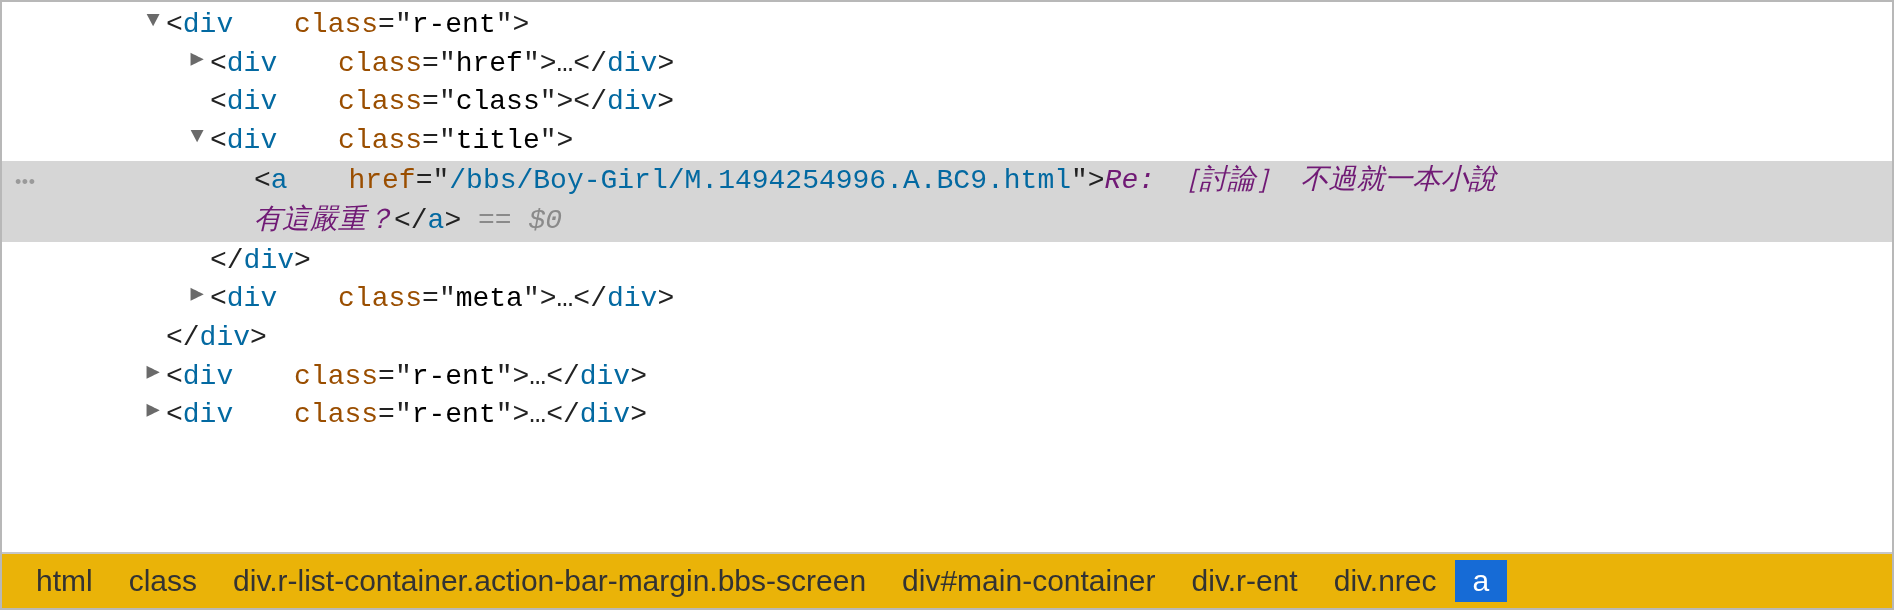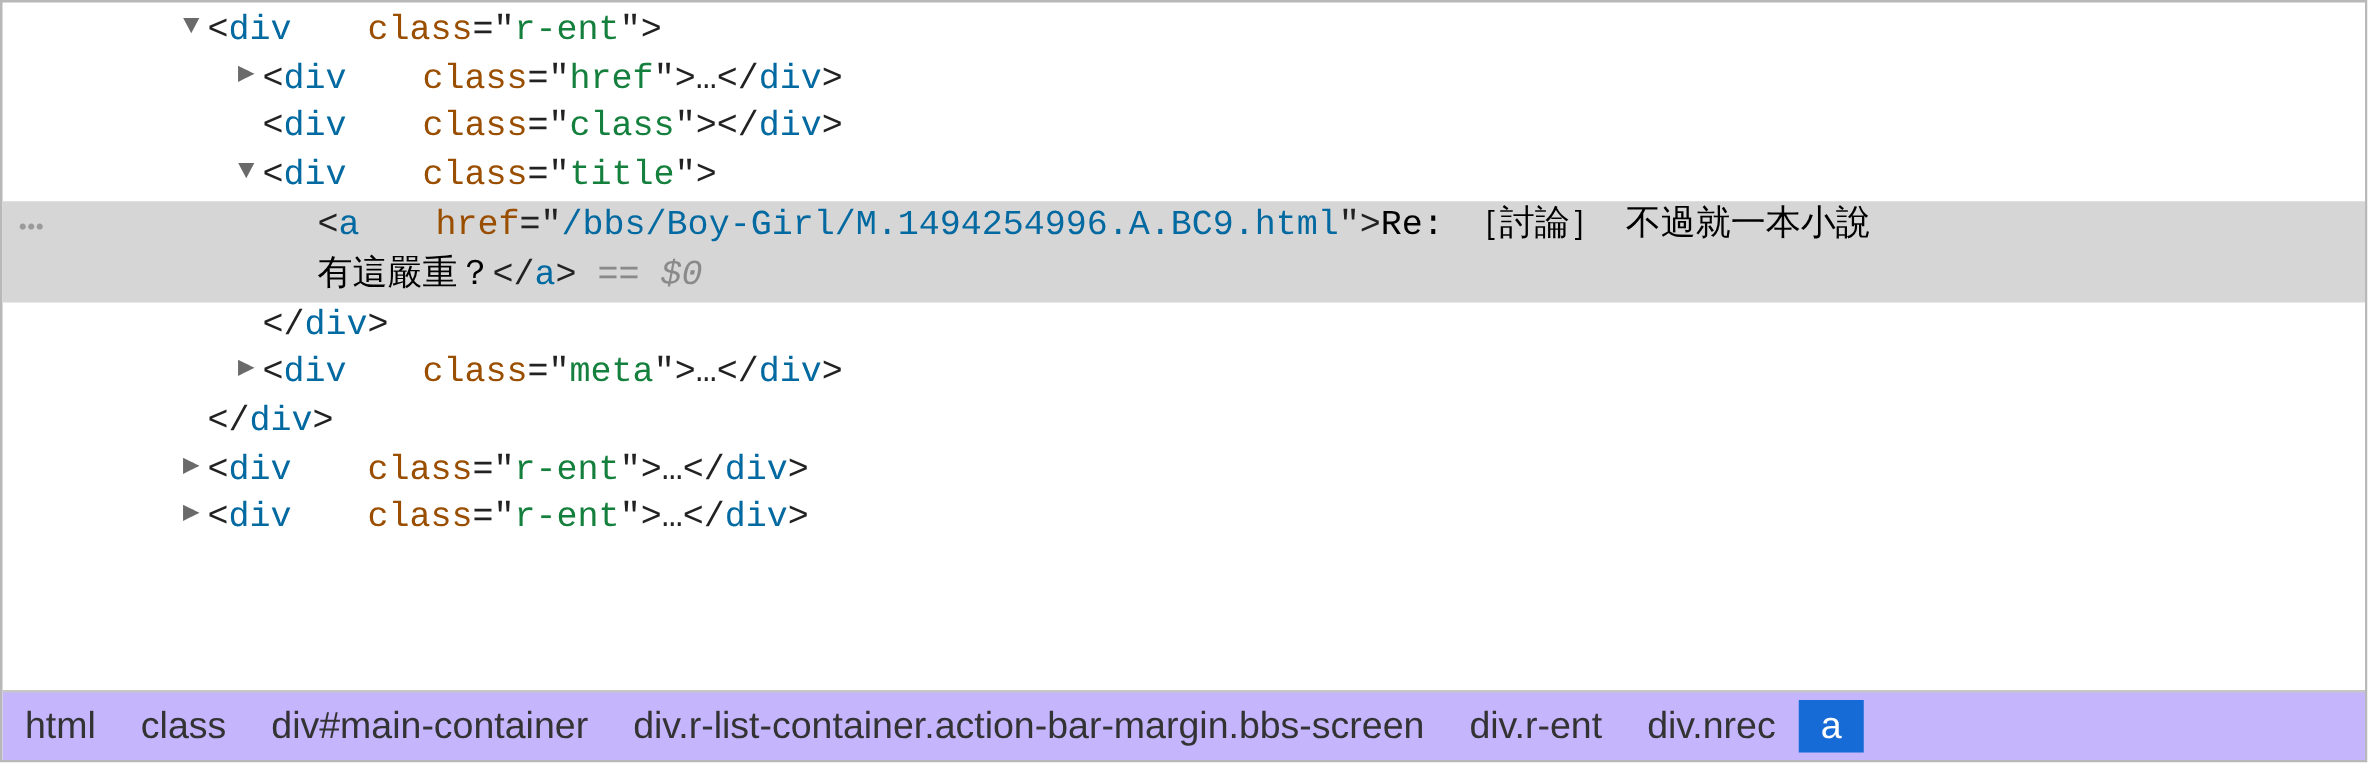--- a/index.html
+++ b/index.html
@@ -63,41 +63,41 @@
   .selected-block .content-wrap {
     flex: 1 1 auto;
     white-space: normal;
     line-height: 1.45;
     padding-left: 0;
   }
   .punct { color: #222; }
   .tag { color: #0369a1; }
   .attr { color: #9a4e00; margin-left: 44px; }
   .eq { color: #222; }
-  .str { color: #15803d; }
+  .str { color: #000000; }
   .linkval { color: #0369a1; }
-  .text { color: #000000; }
+  .text { color: #701a75; font-style: italic; }
   .ellips { color: #222; }
   .eq0 { color: #8a8a8a; font-style: italic; }
   .eqsign { color: #8a8a8a; }
 
   .breadcrumb {
     position: absolute;
     left: 0;
     right: 0;
     bottom: 0;
     height: 56px;
     border-top: 2px solid #c7c7c7;
-    background: #c4b5fd;
+    background: #eab308;
     display: flex;
     align-items: center;
     font-family: -apple-system, "Helvetica Neue", Arial, sans-serif;
     font-size: 30px;
     color: #444;
-    padding-left: 0;
+    padding-left: 16px;
   }
   .crumb {
     padding: 4px 18px;
     color: #333;
     cursor: default;
   }
   .crumb.sel {
     background: #166bd6;
     color: #ffffff;
   }
@@ -176,19 +176,19 @@
       <span class="indent" style="width:96px"></span>
       <span class="toggle">▶</span>
       <span class="content"><span class="punct">&lt;</span><span class="tag">div</span> <span class="attr">class</span><span class="eq">=</span><span class="punct">"</span><span class="str">r-ent</span><span class="punct">"</span><span class="punct">&gt;</span><span class="ellips">…</span><span class="punct">&lt;/</span><span class="tag">div</span><span class="punct">&gt;</span></span>
     </div>
 
   </div>
 
   <div class="breadcrumb">
     <span class="crumb">html</span>
     <span class="crumb">class</span>
+    <span class="crumb">div.r-list-container.action-bar-margin.bbs-screen</span>
     <span class="crumb">div#main-container</span>
-    <span class="crumb">div.r-list-container.action-bar-margin.bbs-screen</span>
     <span class="crumb">div.r-ent</span>
     <span class="crumb">div.nrec</span>
     <span class="crumb sel">a</span>
   </div>
 </div>
 
 </body></html>

